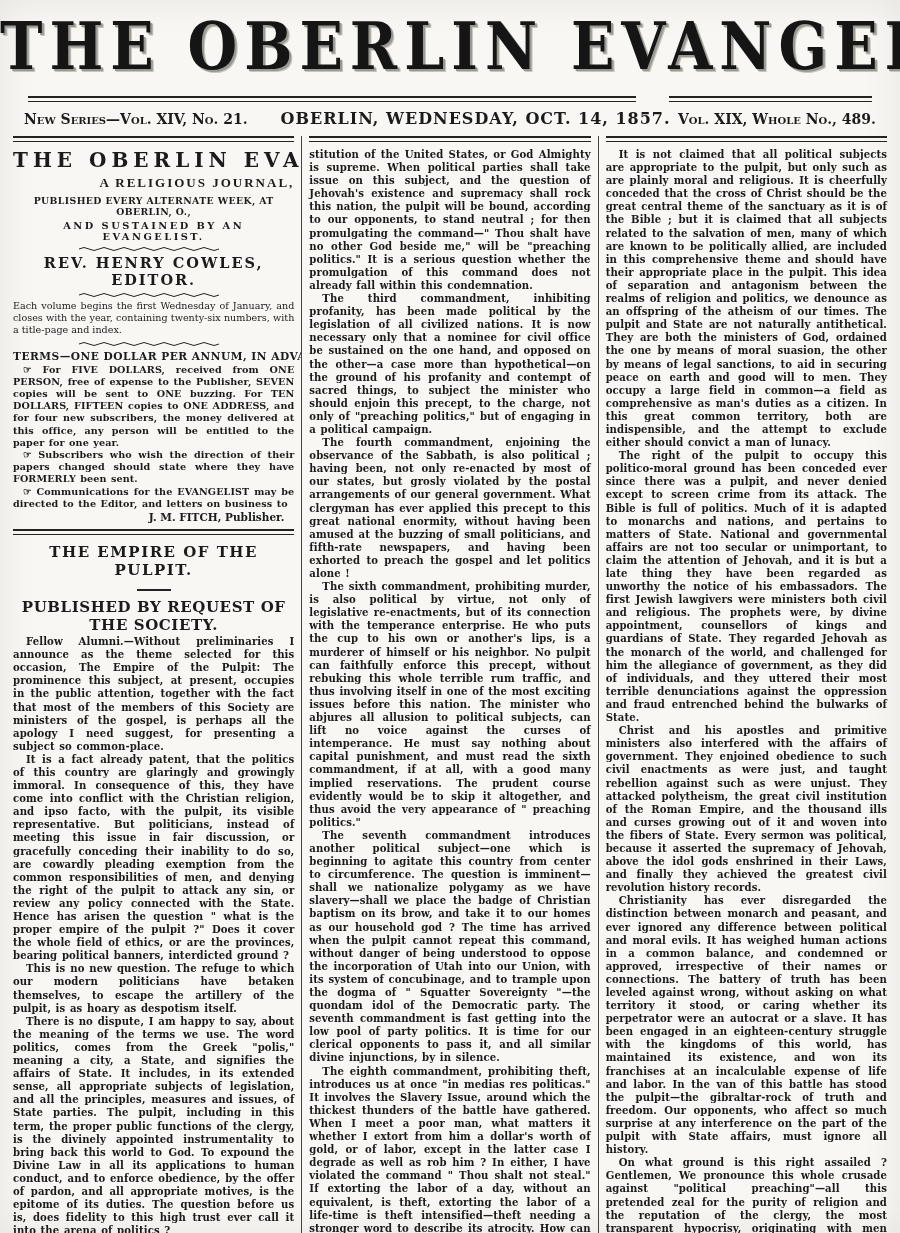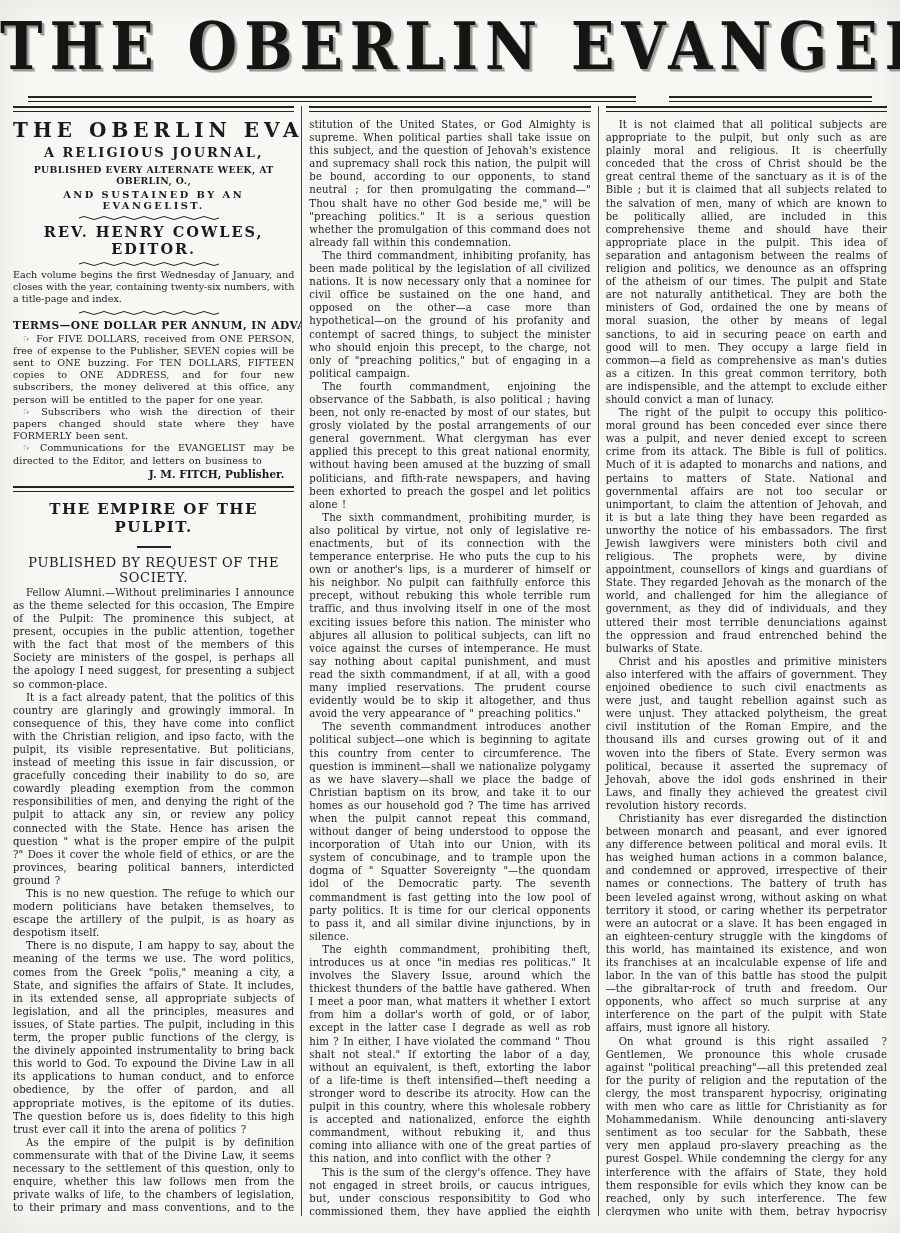--- a/index.html
+++ b/index.html
@@ -21,54 +21,59 @@
   .dateline .dl-left{font-size:14px;font-weight:bold;font-variant:small-caps;width:30%;}
   .dateline .dl-center{font-size:16px;font-weight:bold;letter-spacing:1px;width:46%;text-align:center;}
   .dateline .dl-right{font-size:14px;font-weight:bold;font-variant:small-caps;width:24%;text-align:right;}
   
   .cols{display:flex;margin:4px 6px 0 6px;height:1110px;}
   .col{width:33.33%;padding:0 7px;overflow:hidden;}
   .col.mid,.col.right{border-left:1px solid #44443e;}
   .col-toprule{margin-bottom:6px;}
   
   .body-para, .note-para{margin:0;font-size:10.1px;line-height:13.1px;text-align:justify;
-      text-indent:13px;letter-spacing:0.1px;word-spacing:1px;}
+      text-indent:13px;letter-spacing:0.1px;word-spacing:1px;font-weight:bold;}
   .note-para{font-size:9.6px;line-height:12.2px;text-indent:10px;}
   .cont .body-para:first-child{text-indent:0;}
   
   .paper-title{margin:2px 0 0 0;text-align:center;font-size:20px;font-weight:bold;
       letter-spacing:5px;white-space:nowrap;}
-  .subtitle{margin:3px 0 0 0;text-align:center;font-size:13px;letter-spacing:2px;font-weight:bold;}
+  .subtitle{margin:3px 0 0 0;text-align:right;font-size:13px;letter-spacing:2px;font-weight:bold;font-family:Liberation Serif, serif;}
   .publine{margin:4px 0 0 0;text-align:center;font-size:9.3px;font-weight:bold;letter-spacing:0.4px;}
   .susline{margin:3px 0 0 0;text-align:center;font-size:9.8px;font-weight:bold;letter-spacing:2.5px;}
   .editor{margin:2px 0;text-align:center;font-size:14.5px;font-weight:bold;letter-spacing:2px;}
   .volnote{margin:2px 0;font-size:9.6px;line-height:12.2px;text-align:justify;}
   .terms{margin:2px 0 1px 0;text-align:center;font-size:11.8px;font-weight:bold;
       letter-spacing:0.5px;white-space:nowrap;font-stretch:condensed;}
   .publisher{margin:1px 0 3px 0;text-align:right;font-size:10.5px;font-weight:bold;padding-right:10px;}
   .wavy{text-align:center;margin:2px auto;line-height:6px;}
   .headline{margin:8px 0 10px 0;text-align:center;font-size:15px;font-weight:bold;letter-spacing:1.5px;}
   .head-dash{width:34px;border-top:2px solid #222;margin:3px auto 7px auto;}
   .byline{margin:2px 0 0 0;font-size:11px;line-height:13.5px;text-align:justify;}
-  .pubnote{margin:1px 0;text-align:center;font-size:13px;font-weight:normal;letter-spacing:0.6px;}
+  .pubnote{margin:1px 0;text-align:center;font-size:15px;font-weight:bold;letter-spacing:0.6px;}
   .article-rule{margin:6px 0 4px 0;}
 </style>
 </head>
 <body>
 
 <div class="page">
 
   <div class="masthead">
     <h1>THE OBERLIN EVANGELIST.</h1>
   </div>
   <div class="mast-rules">
     <div class="drule seg1"></div>
     <div class="drule seg2"></div>
   </div>
 
+  <div class="dateline">
+    <div class="dl-left">New Series—Vol. XIV, No. 21.</div>
+    <div class="dl-center">OBERLIN, WEDNESDAY, OCT. 14, 1857.</div>
+    <div class="dl-right">Vol. XIX, Whole No., 489.</div>
+  </div>
 
   <div class="cols">
 
     <div class="col left">
       <div class="drule col-toprule"></div>
 
       <p class="paper-title">THE OBERLIN EVANGELIST</p>
       <p class="subtitle">A RELIGIOUS JOURNAL,</p>
       <p class="publine">PUBLISHED EVERY ALTERNATE WEEK, AT OBERLIN, O.,</p>
       <p class="susline">AND SUSTAINED BY AN EVANGELIST.</p>

